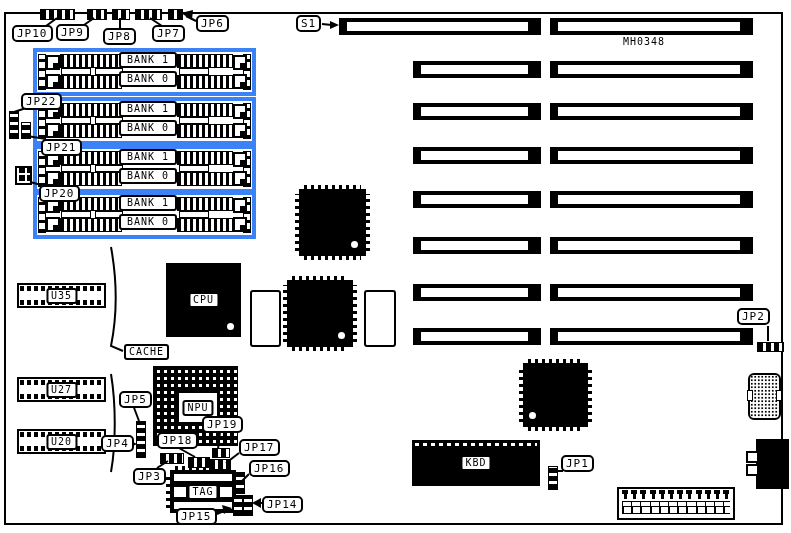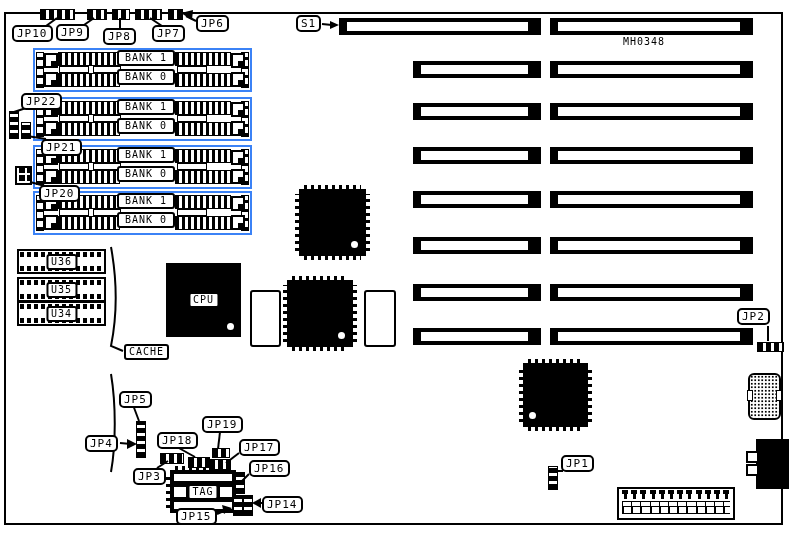--- a/index.html
+++ b/index.html
@@ -13,21 +13,21 @@
          z-index:30;text-align:center;}
   
   .clabel{position:absolute;background:#fff;border:2px solid #000;border-radius:3px;
           font-size:10px;line-height:12px;padding:0 3px;letter-spacing:1px;white-space:nowrap;
           z-index:8;text-align:center;}
   .center{left:50%;top:50%;transform:translate(-50%,-50%);}
   
   .slot{position:absolute;height:17px;background:#000;z-index:2;}
   .slot::after{content:"";position:absolute;left:8px;right:13px;top:4px;bottom:4px;background:#fff;}
   
-  .simm{position:absolute;left:33px;width:215px;height:40px;border:2px solid #3b82f6;background:#fff;z-index:2;}
+  .simm{position:absolute;left:33px;width:215px;height:40px;border:4px solid #3b82f6;background:#fff;z-index:2;}
   .hatch{position:absolute;height:12px;border:1px solid #000;
          background:repeating-linear-gradient(90deg,#000 0 3px,#fff 3px 6px);}
   .clip{position:absolute;width:10px;height:11px;border:2px solid #000;background:#fff;}
   .clip::after{content:"";position:absolute;right:0;bottom:0;width:5px;height:5px;background:#000;}
   .endcol{position:absolute;top:2px;bottom:2px;width:6px;border:1px solid #000;
           background:repeating-linear-gradient(0deg,#000 0 3px,#fff 3px 9px);}
   .midr{position:absolute;top:16px;height:5px;border:1px solid #000;background:#fff;}
   
   .dip{position:absolute;left:17px;width:85px;height:21px;border:2px solid #000;background:#fff;z-index:2;}
   .dip::before{content:"";position:absolute;left:1px;right:1px;top:1px;height:5px;
@@ -164,30 +164,30 @@
       <div class="hatch" style="left:140px;top:2px;width:54px"></div>
     <div class="hatch" style="left:23px;top:23px;width:60px"></div>
       <div class="hatch" style="left:140px;top:23px;width:54px"></div>
     <div class="midr" style="left:24px;width:28px"></div>
       <div class="midr" style="left:58px;width:26px"></div>
     <div class="midr" style="left:142px;width:28px"></div>
     <div class="clabel" style="left:82px;top:0px;width:48px">BANK 1</div>
     <div class="clabel" style="left:82px;top:19px;width:48px">BANK 0</div>
   </div>
 
-  <div class="dip" style="top:249px">
-      <div class="clabel center">U36</div>
-    </div>
-  <div class="dip" style="top:277px">
+  <div class="dip" style="top:283px">
       <div class="clabel center">U35</div>
     </div>
-  <div class="dip" style="top:301px">
-      <div class="clabel center">U34</div>
+
+  <div class="dip" style="top:377px">
+      <div class="clabel center">U27</div>
     </div>
-
+  <div class="dip" style="top:429px">
+      <div class="clabel center">U20</div>
+    </div>
 
   <div class="clabel" style="left:124px;top:344px">CACHE</div>
 
   <div class="qfp" style="left:166px;top:263px;width:75px;height:74px">
     <div class="clabel center">CPU</div>
     <div class="dot" style="right:7px;bottom:7px"></div>
   </div>
 
   <div class="qfp" style="left:299px;top:189px;width:67px;height:67px">
     <div class="pt"></div>
@@ -199,20 +199,26 @@
   <div class="qfp" style="left:287px;top:280px;width:66px;height:67px">
     <div class="pt"></div>
       <div class="pb"></div>
       <div class="pl"></div>
       <div class="pr"></div>
     <div class="dot" style="right:8px;bottom:8px"></div>
   </div>
   <div class="osc" style="left:250px;top:290px;width:27px;height:53px"></div>
   <div class="osc" style="left:364px;top:290px;width:28px;height:53px"></div>
 
+  <div class="pga" style="left:153px;top:366px;width:85px;height:80px">
+    <div class="pga-c">
+      <div class="clabel center">NPU</div>
+    </div>
+    <div class="bdot" style="left:56px;top:21px"></div>
+  </div>
 
   <div class="qfp" style="left:170px;top:470px;width:66px;height:43px">
     <div class="pt"></div>
       <div class="pl"></div>
       <div class="pr"></div>
     <div style="position:absolute;left:4px;top:4px;width:58px;height:7px;background:#fff"></div>
     <div style="position:absolute;left:4px;top:17px;width:12px;height:10px;background:#fff"></div>
     <div style="position:absolute;right:4px;top:17px;width:12px;height:10px;background:#fff"></div>
     <div style="position:absolute;left:4px;bottom:4px;width:58px;height:7px;background:#fff"></div>
     <div class="clabel center">TAG</div>
@@ -246,20 +252,24 @@
   <div class="slot" style="left:550px;top:237px;width:203px"></div>
   <div class="slot" style="left:550px;top:284px;width:203px"></div>
   <div class="slot" style="left:550px;top:328px;width:203px"></div>
 
   <div class="qfp" style="left:523px;top:363px;width:65px;height:64px">
     <div class="pt"></div>
       <div class="pb"></div>
       <div class="pl"></div>
       <div class="pr"></div>
     <div class="dot" style="left:6px;bottom:8px"></div>
+  </div>
+  <div class="rom" style="left:412px;top:440px;width:128px;height:46px">
+    <div class="dsh" style="top:3px"></div>
+    <div class="clabel center">KBD</div>
   </div>
 
   <div class="pwr">
     <div class="pwr-cap"></div>
       <div class="pwr-stem"></div>
     <div class="pwr-sm"></div>
       <div class="pwr-bg"></div>
   </div>
   <div class="stip">
     <div class="stip-n" style="left:-3px;top:15px"></div>
@@ -307,21 +317,21 @@
   <div class="jpbox" style="left:12px;top:25px">JP10</div>
   <div class="jpbox" style="left:56px;top:24px">JP9</div>
   <div class="jpbox" style="left:103px;top:28px">JP8</div>
   <div class="jpbox" style="left:152px;top:25px">JP7</div>
   <div class="jpbox" style="left:196px;top:15px">JP6</div>
   <div class="jpbox" style="left:21px;top:93px">JP22</div>
   <div class="jpbox" style="left:41px;top:139px">JP21</div>
   <div class="jpbox" style="left:39px;top:185px">JP20</div>
   <div class="jpbox" style="left:296px;top:15px">S1</div>
   <div class="jpbox" style="left:119px;top:391px">JP5</div>
-  <div class="jpbox" style="left:85px;top:435px">JP4</div>
+  <div class="jpbox" style="left:101px;top:435px">JP4</div>
   <div class="jpbox" style="left:133px;top:468px">JP3</div>
   <div class="jpbox" style="left:157px;top:432px">JP18</div>
   <div class="jpbox" style="left:202px;top:416px">JP19</div>
   <div class="jpbox" style="left:239px;top:439px">JP17</div>
   <div class="jpbox" style="left:249px;top:460px">JP16</div>
   <div class="jpbox" style="left:176px;top:508px">JP15</div>
   <div class="jpbox" style="left:262px;top:496px">JP14</div>
   <div class="jpbox" style="left:561px;top:455px">JP1</div>
   <div class="jpbox" style="left:737px;top:308px">JP2</div>
 </div>

